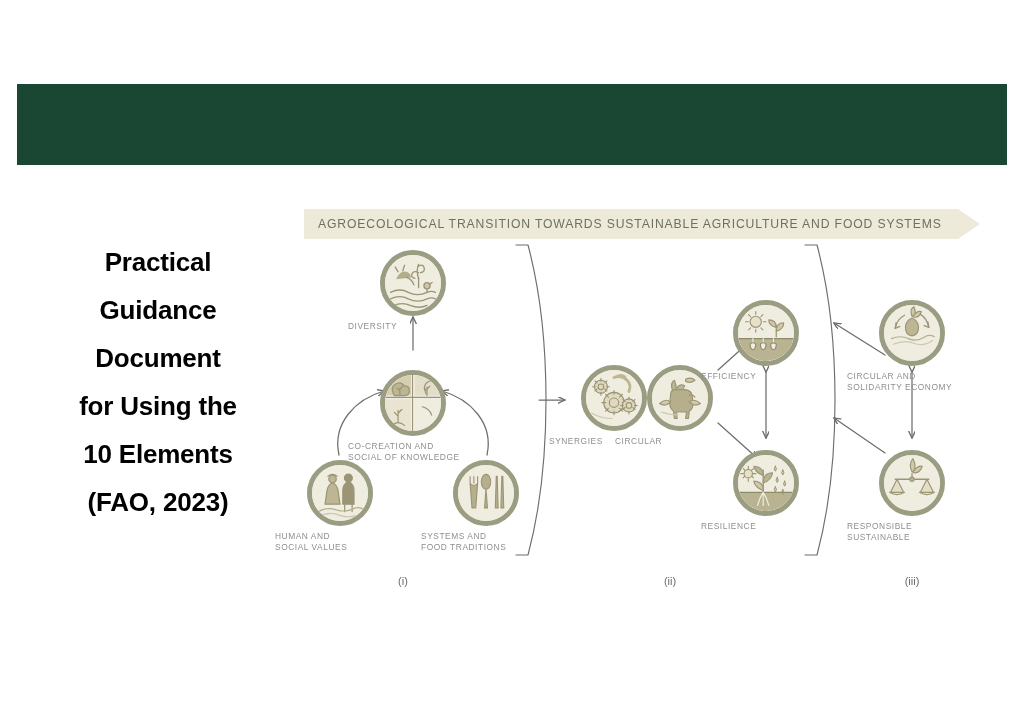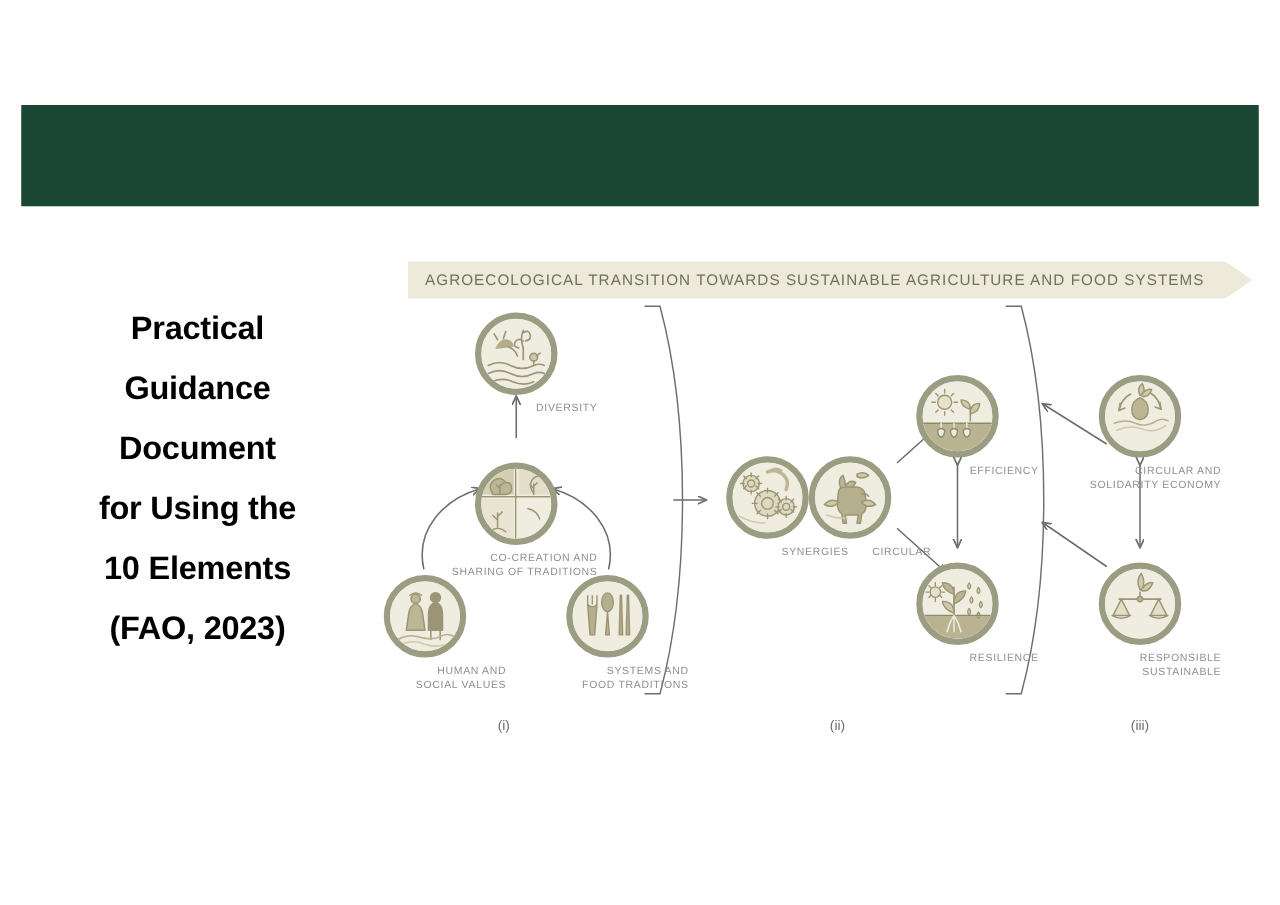--- a/index.html
+++ b/index.html
@@ -50,21 +50,21 @@
     position: absolute;
     left: 300px;
     top: 195px;
     width: 700px;
     height: 410px;
   }
 
   
   #banner {
     position: absolute;
-    left: 26px;
+    left: 4px;
     top: 14px;
     width: 676px;
     height: 30px;
   }
   #banner .banner-shape {
     position: absolute;
     inset: 0;
     background: #edeada;
     -webkit-clip-path: polygon(0 0, calc(100% - 22px) 0, 100% 50%, calc(100% - 22px) 100%, 0 100%);
     clip-path: polygon(0 0, calc(100% - 22px) 0, 100% 50%, calc(100% - 22px) 100%, 0 100%);
@@ -106,21 +106,21 @@
     display: block;
     width: 100%;
     height: 100%;
   }
   .node .caption {
     position: absolute;
     left: 50%;
     top: 71px;
     transform: translateX(-50%);
     width: 130px;
-    text-align: right;
+    text-align: left;
     font-size: 8.4px;
     line-height: 10.5px;
     letter-spacing: 0.55px;
     color: #8d8f92;
     font-family: "Liberation Sans", sans-serif;
     white-space: pre-line;
   }
 
   
   .group-label {
@@ -232,21 +232,21 @@
             <path d="M16 22 v-8 M16 17 l-3 -3 M16 15 l3 -3"></path>
             <path d="M44 20 q-4 -8 1 -12 q5 -4 9 1"></path>
             <path d="M45 22 v-9 M45 17 l-3 -3 M45 15 l3 -3"></path>
             <path d="M14 50 v-12 M14 44 l-4 -4 M14 41 l4 -4"></path>
             <path d="M7 54 q7 -6 14 0"></path>
             <path d="M40 34 q8 2 10 9"></path>
           </g>
         </svg>
       </div>
       <div class="caption">CO-CREATION AND
-SHARING OF TRADITIONS</div>
+SOCIAL OF KNOWLEDGE</div>
     </div>
 
     <div class="node" style="left:40px; top:265px;">
       <div class="disc">
         <svg viewBox="0 0 60 60">
           <rect x="0" y="0" width="60" height="60" fill="#efece0"></rect>
           <g stroke="#9b9575" fill="none" stroke-width="1.3" stroke-linecap="round" stroke-linejoin="round">
             <circle cx="22" cy="15" r="4" fill="#bcb694"></circle>
             <path d="M17 12 q5 -4 10 0"></path>
             <path d="M22 19 q-5 2 -6 9 l-2 14 h16 l-2 -14 q-1 -7 -6 -9 z" fill="#bcb694"></path>

